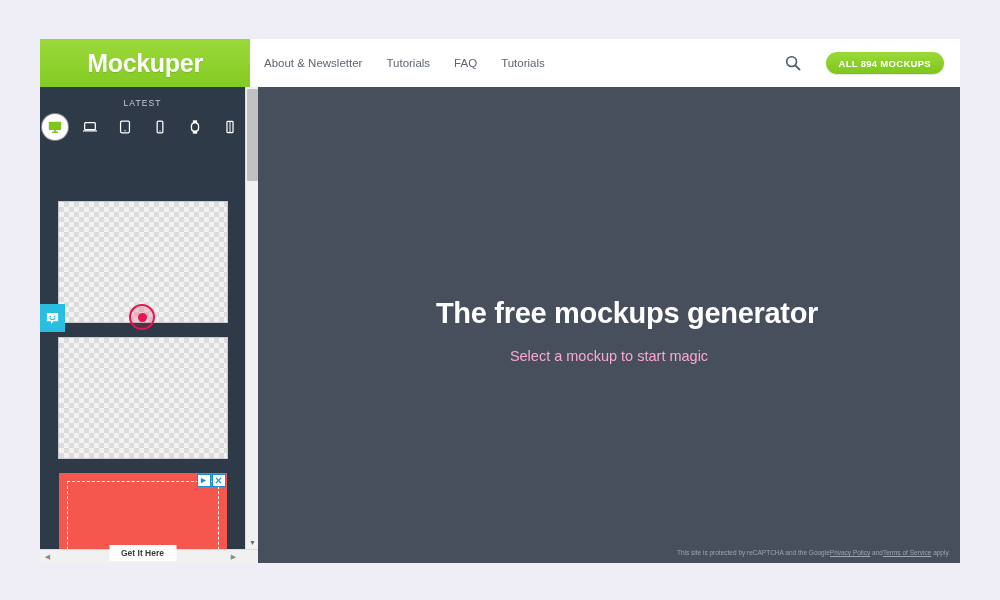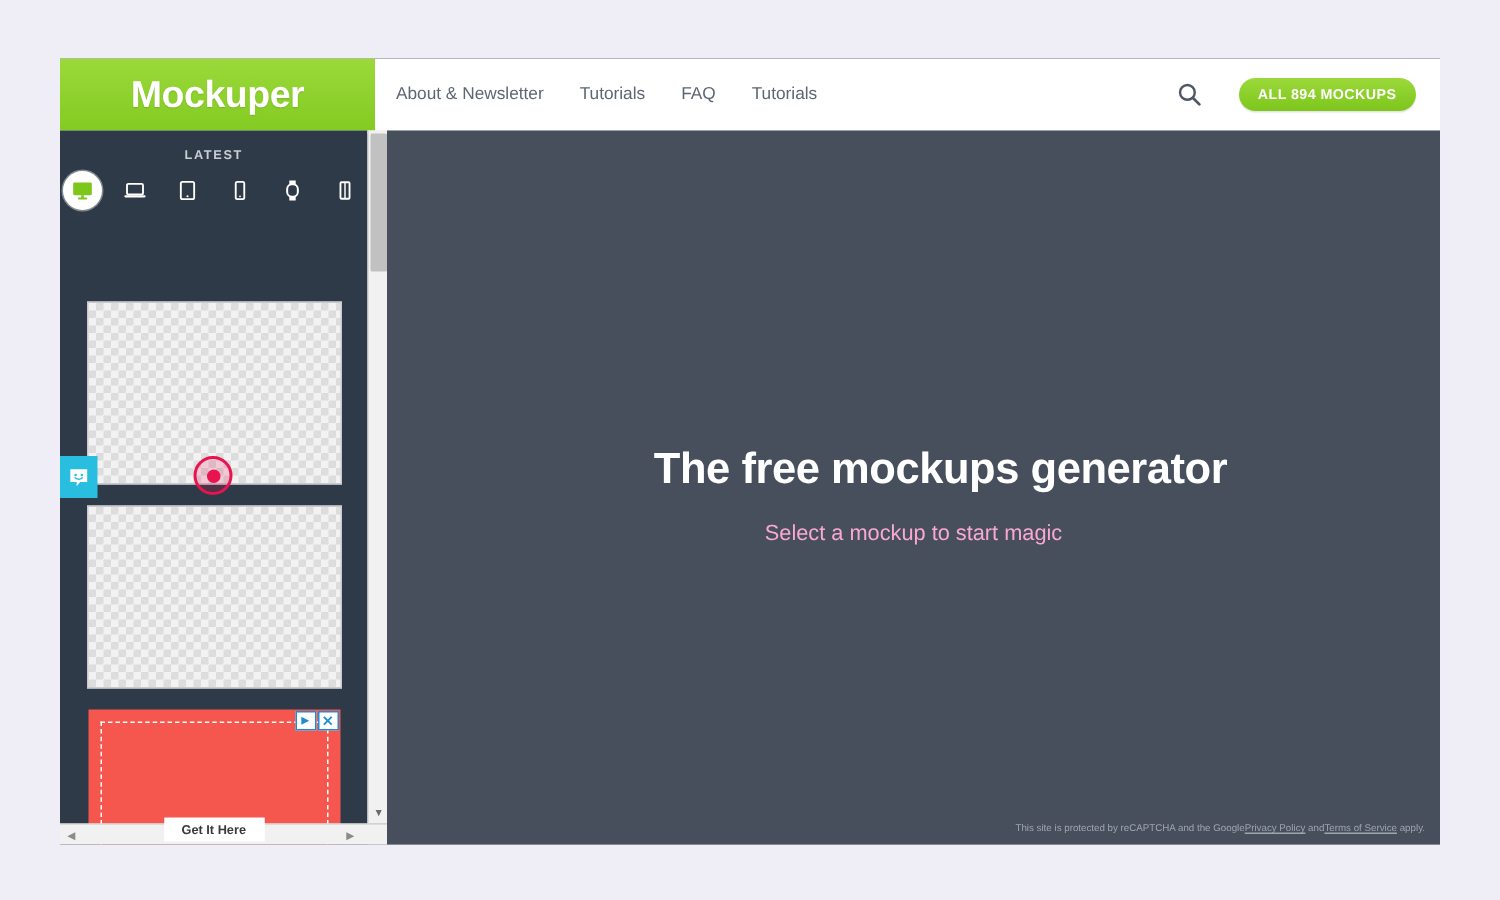--- a/index.html
+++ b/index.html
@@ -132,21 +132,21 @@
   .custom-mockup-inner {
     display: flex;
     align-items: center;
     justify-content: center;
     gap: 6px;
   }
   .latest-label {
     text-align: center;
     color: #c9cdd4;
     font-size: 8.5px;
-    font-weight: bold;
+    font-weight: normal;
     letter-spacing: 1.1px;
     margin-top: 11px;
   }
   .device-row {
     display: flex;
     align-items: center;
     justify-content: center;
     gap: 9px;
     margin-top: 6px;
   }

